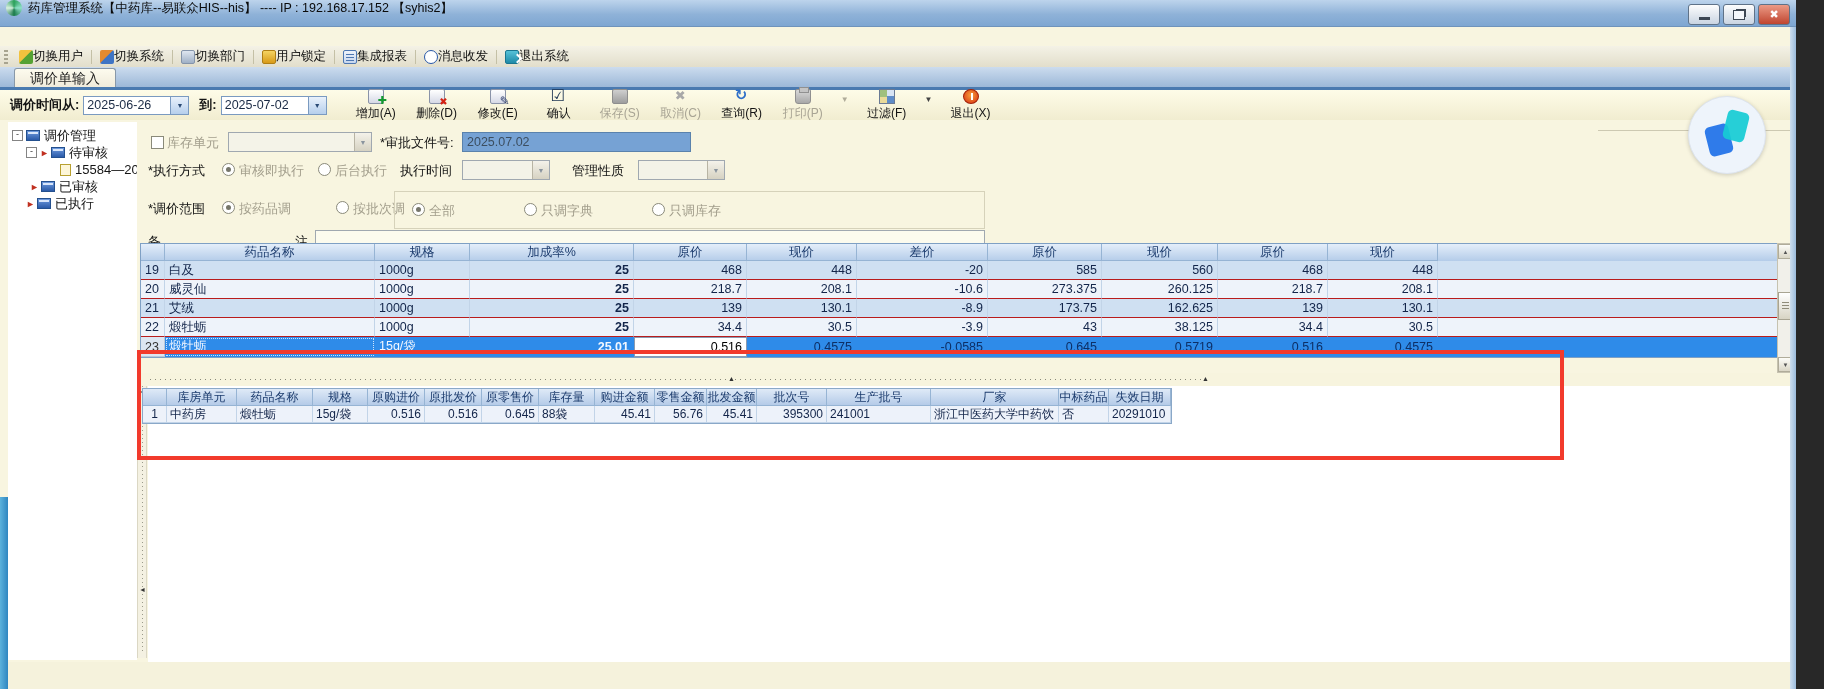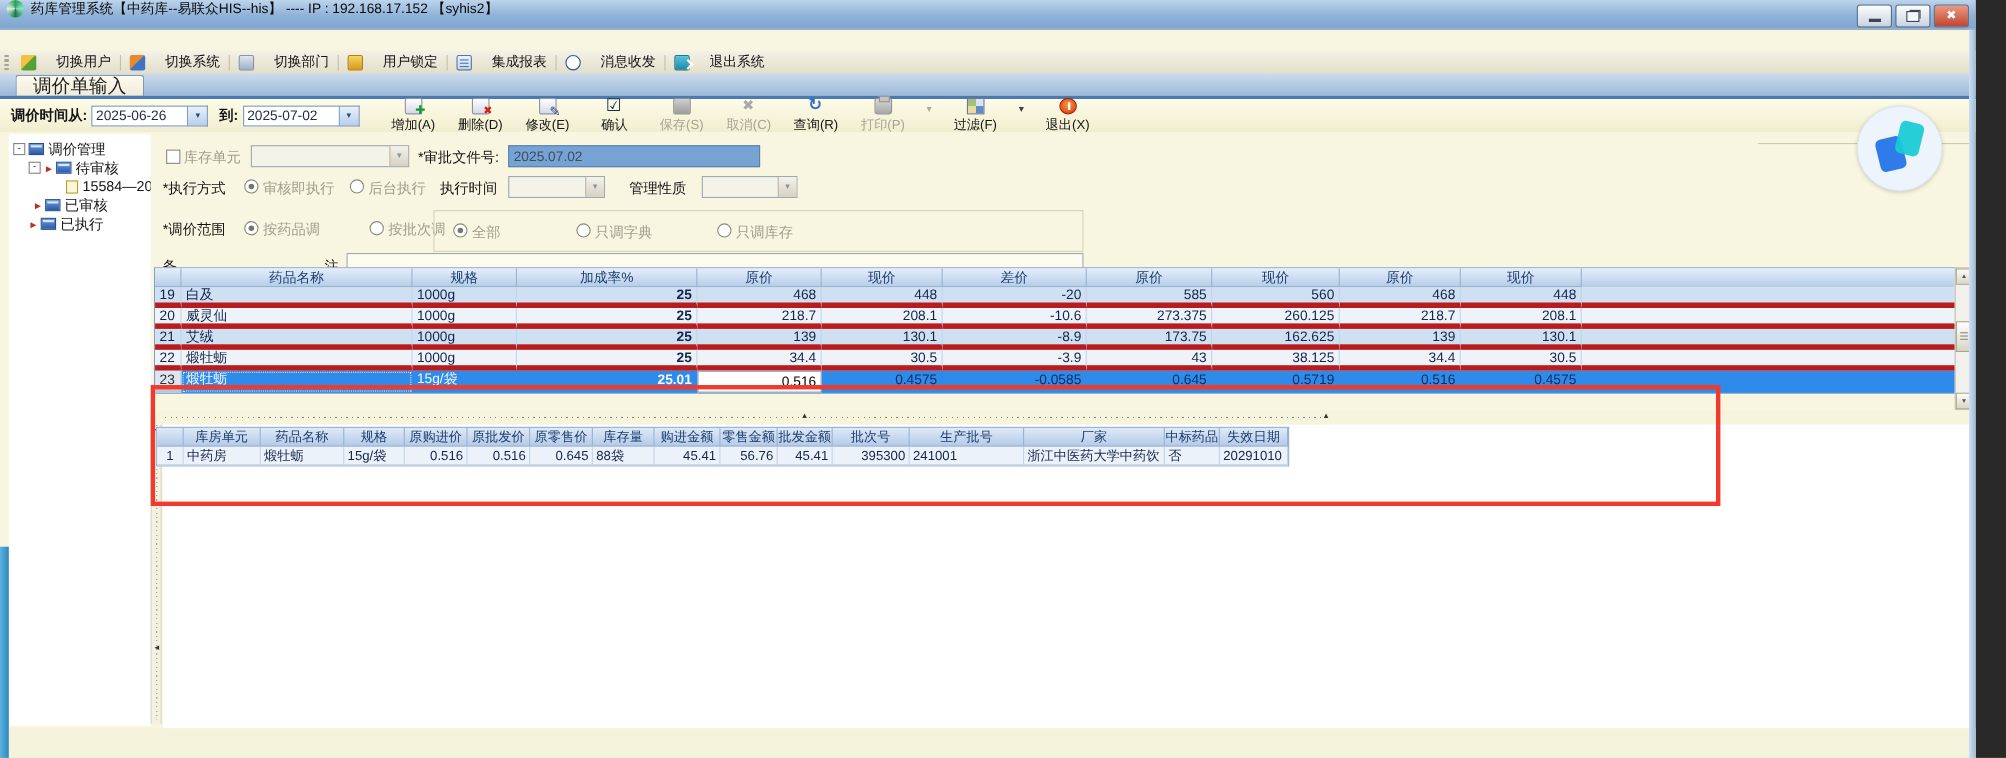--- a/index.html
+++ b/index.html
@@ -15,36 +15,36 @@
   .win-btn.close{background:linear-gradient(#eb9a86,#c0452f);}
   .glyph-min{width:11px;height:3px;background:#3d4754;margin-top:7px;}
   .glyph-restore{width:10px;height:8px;border:1px solid #3d4754;background:#f4f7fb;box-shadow:2px -2px 0 -1px #3d4754;}
   .glyph-close{color:#fff;font-size:11px;font-weight:bold;line-height:1;}
 
   
   .menubar{position:absolute;left:0;top:27px;width:100%;height:19px;background:linear-gradient(#f8f6ea,#e9e6d2);display:flex;align-items:center;font-size:12.5px;color:#111;}
   .menu-item{padding:0 13px;white-space:nowrap;cursor:default;}
   .toolbar{position:absolute;left:0;top:46px;width:100%;height:21px;background:linear-gradient(#f4f2e6,#e2decb);border-bottom:1px solid #cfcbb2;display:flex;align-items:center;font-size:12.5px;color:#111;}
   .tb-grip{width:4px;height:14px;margin:0 4px;background:repeating-linear-gradient(#a8a490 0 2px,transparent 2px 4px);}
-  .tool-item{display:flex;align-items:center;gap:18px;padding:0 7px;white-space:nowrap;}
+  .tool-item{display:flex;align-items:center;gap:0;padding:0 7px;white-space:nowrap;}
   .tool-sep{width:1px;height:14px;background:#c4c0a6;margin:0 1px;}
   .ticon{width:14px;height:14px;border-radius:2px;flex:0 0 auto;position:relative;}
   .ti-switch-user{background:linear-gradient(135deg,#f2c23e 45%,#55a234 50%);}
   .ti-switch-system{background:linear-gradient(135deg,#e58a2e 45%,#3f74c4 50%);}
   .ti-switch-dept{background:linear-gradient(#dfe6f0,#9fb0c6);border:1px solid #8494aa;box-sizing:border-box;}
   .ti-user-lock{background:linear-gradient(#f5d463,#d89a17);border:1px solid #b07f15;box-sizing:border-box;}
   .ti-report{background:linear-gradient(#eef3fb,#c6d6ee);border:1px solid #4d77b2;box-sizing:border-box;}
   .ti-report::after{content:"";position:absolute;left:2px;top:3px;width:8px;height:1px;background:#4d77b2;box-shadow:0 3px 0 #4d77b2,0 6px 0 #4d77b2;}
   .ti-message{border-radius:50%;border:1px solid #2858a8;color:#2858a8;font-size:10px;font-weight:bold;text-align:center;line-height:12px;background:#fff;box-sizing:border-box;}
   .ti-exit-system{background:linear-gradient(#56c2d8,#1f8aa8);border:1px solid #1a7690;box-sizing:border-box;}
   .ti-exit-system::after{content:"";position:absolute;left:8px;top:4px;width:5px;height:5px;border-top:2px solid #fff;border-right:2px solid #fff;transform:rotate(45deg);}
 
   
   .tabstrip{position:absolute;left:0;top:67px;width:100%;height:20px;background:linear-gradient(#ccdcee,#9cb8d8);}
-  .tab{position:absolute;left:14px;top:1px;height:19px;padding:0 15px;background:linear-gradient(#fdfbee,#efeada);border:1px solid #8898a8;border-bottom:none;border-radius:3px 3px 0 0;font-size:17px;display:flex;align-items:center;color:#222;}
+  .tab{position:absolute;left:14px;top:1px;height:19px;padding:0 15px;background:linear-gradient(#fdfbee,#efeada);border:1px solid #8898a8;border-bottom:none;border-radius:3px 3px 0 0;font-size:14px;display:flex;align-items:center;color:#222;}
   .blueline{position:absolute;left:0;top:87px;width:100%;height:3px;background:#4a7ab0;}
 
   
   .filterbar{position:absolute;left:0;top:90px;width:100%;height:30px;background:linear-gradient(#fefce8,#f1edd0);display:flex;align-items:center;}
   .flabel{font-size:13px;font-weight:bold;color:#141414;margin:0 4px 0 10px;white-space:nowrap;}
   .date-combo{display:flex;height:19px;}
   .date-field{width:80px;background:#fff;border:1px solid #7a9ac0;font-size:12.5px;color:#1a2a44;display:flex;align-items:center;padding:0 3px;}
   .date-btn{width:17px;background:linear-gradient(#e9f1fb,#b6cfec);border:1px solid #7a9ac0;border-left:none;display:flex;align-items:center;justify-content:center;}
   .date-btn::after{content:"▼";font-size:7px;color:#2a4a74;}
   .bigbtns{display:flex;align-items:flex-start;margin-left:26px;gap:15px;}
@@ -105,21 +105,21 @@
   .logo{position:absolute;left:1688px;top:96px;width:76px;height:76px;border-radius:50%;background:#eef4fb;border:1px solid #dde4ee;box-shadow:0 1px 4px rgba(0,0,0,.18);}
   .logo .lb{position:absolute;left:18px;top:28px;width:24px;height:30px;background:#2f7bea;border-radius:5px;transform:rotate(-14deg);}
   .logo .lt{position:absolute;left:36px;top:14px;width:22px;height:30px;background:#17cbd4;border-radius:5px;transform:rotate(14deg);opacity:.93;}
 
   
   .maingrid{position:absolute;left:140px;top:243px;width:1637px;background:#fff;border:1px solid #7fa0c4;box-sizing:content-box;font-size:12.5px;}
   .gh-row{display:flex;height:16px;background:linear-gradient(#e4eefa,#b4cce9);}
   .gh-row.cols{height:17px;}
   .gh-cell{border-right:1px solid #96b4d4;border-bottom:1px solid #96b4d4;display:flex;align-items:center;justify-content:center;color:#1c3c6e;box-sizing:border-box;overflow:hidden;white-space:nowrap;}
   .gd-row{display:flex;height:19px;}
-  .gd-cell{border-right:1px solid #c2d4e8;border-bottom:5px solid #b91c1c;padding:0 4px;display:flex;align-items:center;box-sizing:border-box;color:#13254a;white-space:nowrap;overflow:hidden;}
+  .gd-cell{border-right:1px solid #c2d4e8;border-bottom:1px solid #b91c1c;padding:0 4px;display:flex;align-items:center;box-sizing:border-box;color:#13254a;white-space:nowrap;overflow:hidden;}
   .gd-row.alt0{background:#cfe0f2;}
   .gd-row.alt1{background:#eef3fa;}
   .gd-row.sel{background:#2e8be9;height:20px;}
   .gd-row.sel .gd-cell{border-color:#2e8be9;color:#0d2f66;}
   .gd-row.sel .gd-cell.white{color:#f2f7ff;}
   .gd-row.sel .gd-cell.rownum{background:#dce6f2;color:#333;border-color:#b8c8da;}
   .gd-row.sel .gd-cell.focuscell{outline:1px dotted #cfe4fb;outline-offset:-2px;}
   .gd-cell.editcell{background:#fff !important;color:#000 !important;border:1px solid #8a9ab0 !important;justify-content:flex-end;}
   .c-bold{font-weight:bold;}
 

